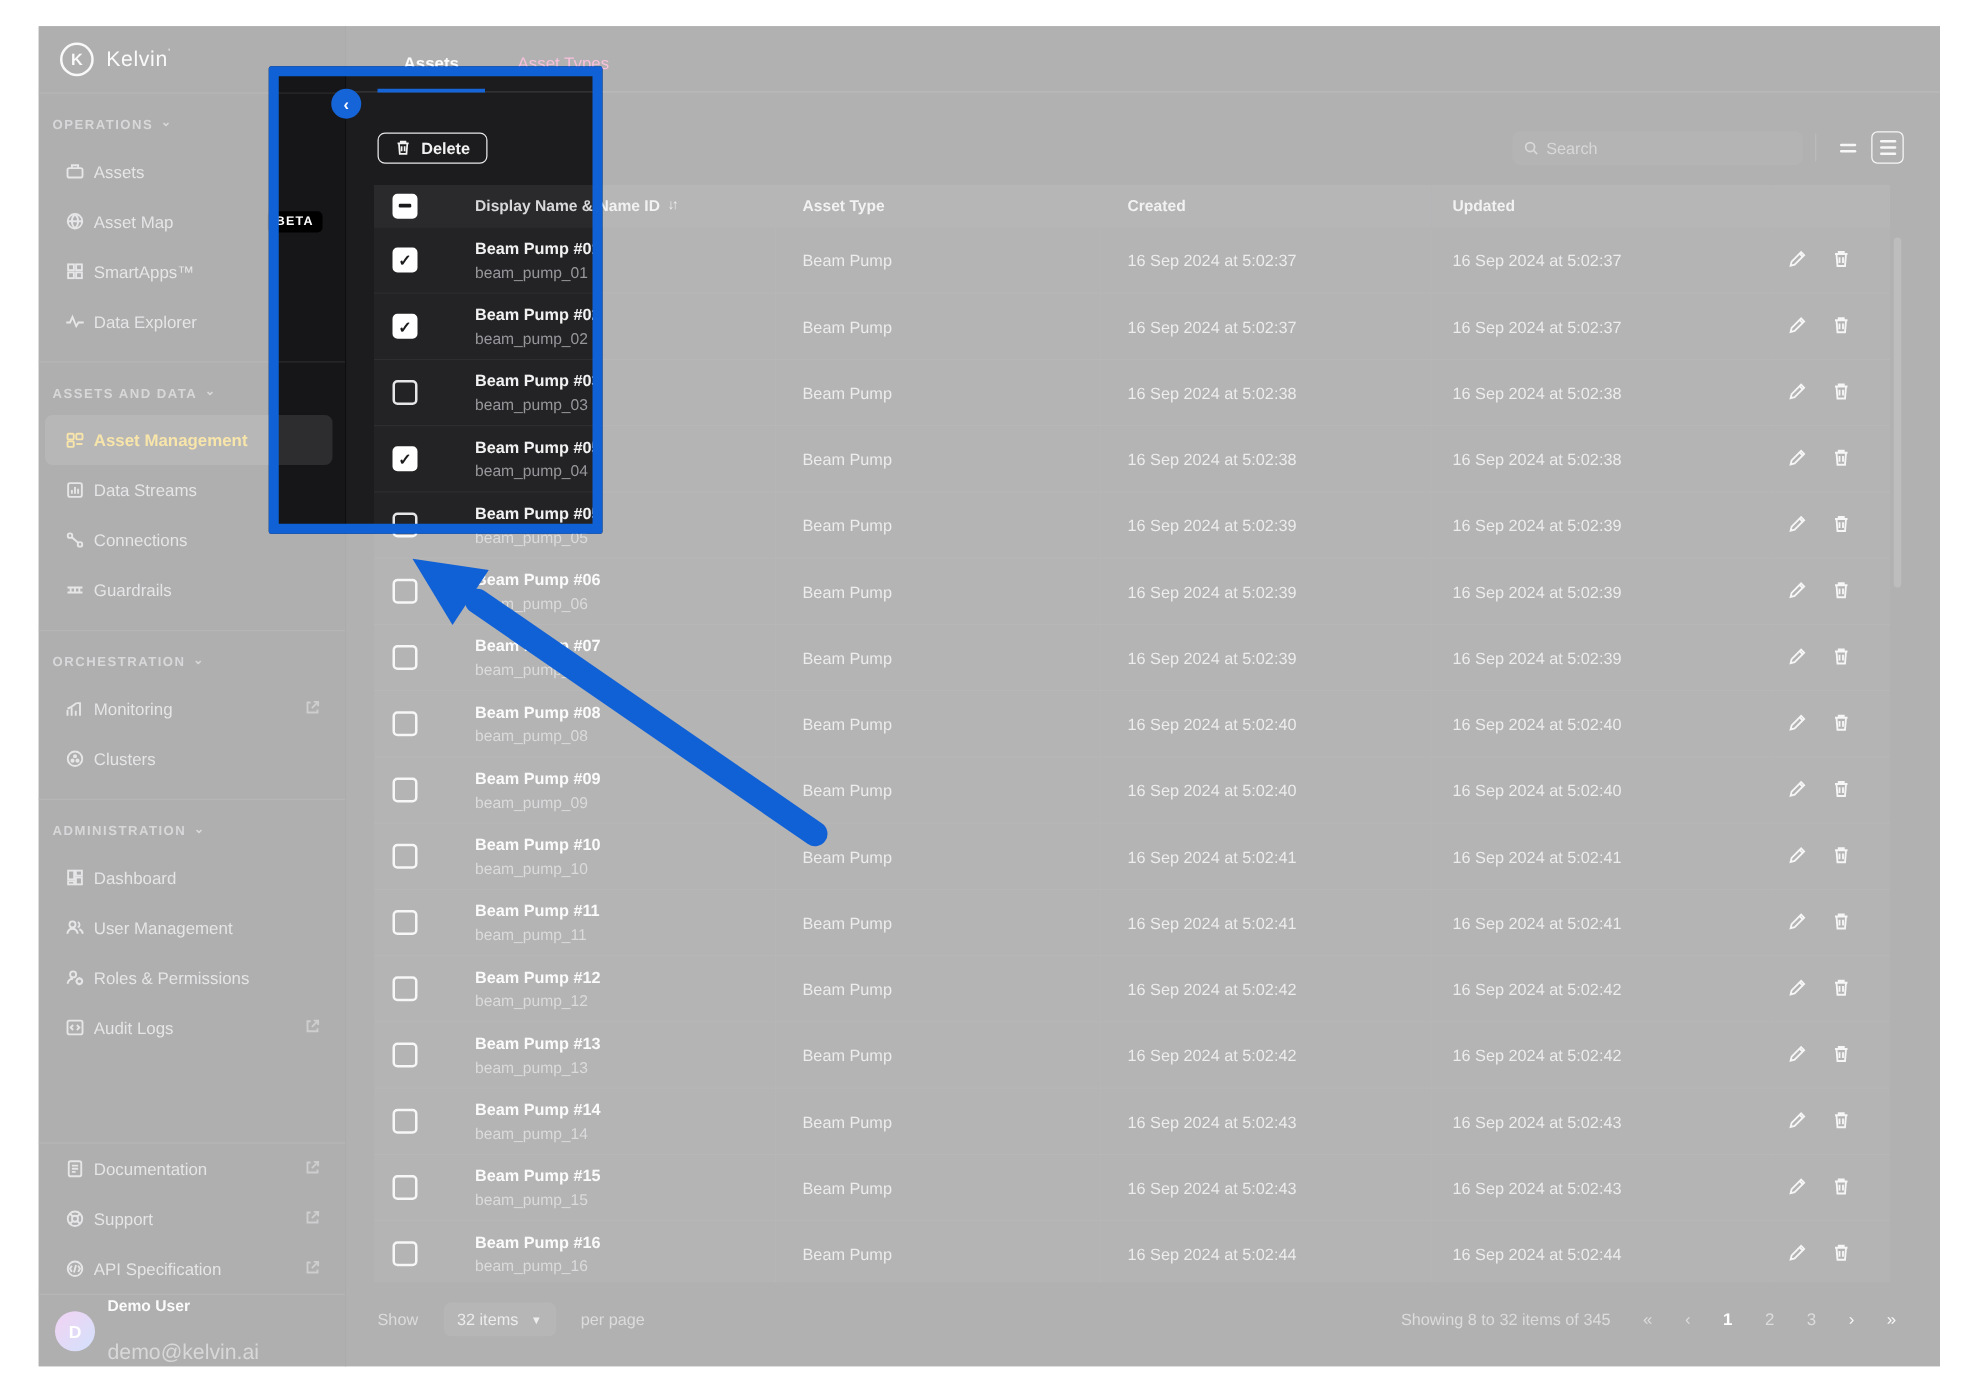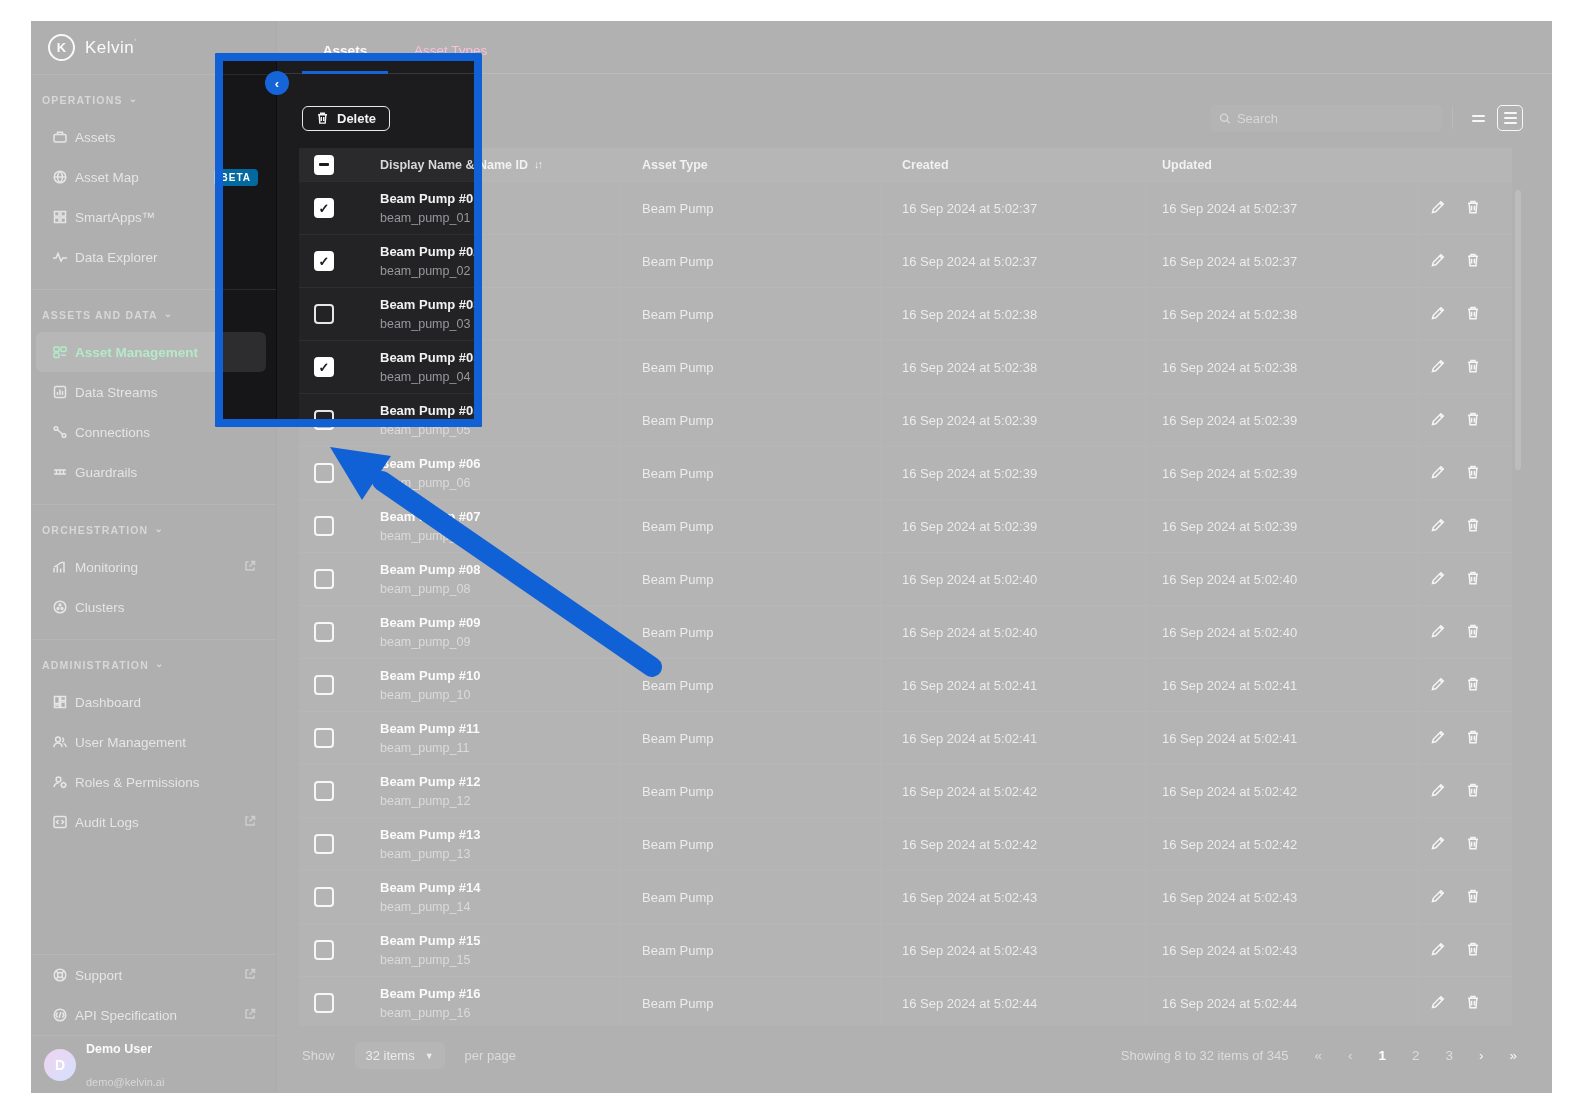--- a/index.html
+++ b/index.html
@@ -22,38 +22,38 @@
   .logo-text { color:#f0f0f1; font-size:17px; letter-spacing:.5px; }
   .logo-tm { color:#f0f0f1; font-size:8px; vertical-align:top; }
   .sb-sections { flex:0 0 auto; }
   .sb-section { padding-top:10px; }
   .sb-div { height:1px; background:#2a2a2c; margin-top:12px; }
   .sb-head { height:22px; margin:4px 0 6px 0; padding-left:11px; display:flex; align-items:center;
              gap:6px; color:#8d8d92; font-size:10.5px; font-weight:bold; letter-spacing:1.2px; }
   .sb-chev { font-size:10px; margin-top:-4px; }
   .sb-item { height:40px; margin:0 10px 0 5px; padding-left:16px; border-radius:6px;
              display:flex; align-items:center; gap:7px; font-size:13.5px; color:#b6b6bb; }
-  .sb-item.selected { background:#2d2d30; color:#22c55e; font-weight:bold; }
+  .sb-item.selected { background:#2d2d30; color:#eab308; font-weight:bold; }
   .sb-icon { width:16px; height:16px; flex:0 0 16px; display:flex; align-items:center;
              justify-content:center; }
   .sb-icon svg { width:16px; height:16px; stroke:currentColor; fill:none; stroke-width:1.5; }
   .sb-label { white-space:nowrap; }
-  .badge { margin-left:auto; margin-right:8px; background:#0369a1; color:#fff; font-size:10px;
+  .badge { margin-left:auto; margin-right:8px; background:#000000; color:#fff; font-size:10px;
            font-weight:bold; letter-spacing:1px; padding:3px 7px; border-radius:4px; }
   .ext-icon { margin-left:auto; margin-right:10px; color:#6f6f74; }
   .ext-icon svg { width:12px; height:12px; stroke:currentColor; fill:none; stroke-width:1.5; }
   .sb-bottom { margin-top:auto; }
   .user-row { height:58px; border-top:1px solid #2a2a2c; display:flex; align-items:center;
               padding-left:13px; gap:10px; }
   .avatar { width:32px; height:32px; border-radius:50%;
             background:linear-gradient(135deg,#c887e0 20%,#8fa0f0 80%);
             color:#fff; font-weight:bold; font-size:14px; display:flex; align-items:center;
             justify-content:center; }
   .user-name { color:#f2f2f3; font-size:12.5px; font-weight:bold; }
-  .user-email { color:#8d8d92; font-size:11px; margin-top:20px; }
+  .user-email { color:#8d8d92; font-size:17px; margin-top:20px; }
 
   
   .main { position:relative; flex:1 1 auto; background:#1c1c1e; display:flex; flex-direction:column; }
   .tabs { height:53px; flex:0 0 53px; border-bottom:1px solid #39393c; display:flex;
           align-items:flex-end; padding-left:25px; }
   .tab { position:relative; min-width:86px; padding:0 10px 15px 10px; text-align:center;
          font-size:13.5px; color:#ec4899; }
   .tab.active { color:#f2f2f3; font-weight:bold; }
   .tab.active::after { content:""; position:absolute; left:0; right:0; bottom:-1px; height:3px;
                        background:#1565d8; }
@@ -311,20 +311,33 @@
               <span class="ext-icon"><svg viewBox="0 0 12 12">
                   <path d="M4.5 2H2v8h8V7.5"></path>
                   <path d="M7 1.5h3.5V5M10.5 1.5 5.5 6.5"></path>
                 </svg></span>
             </div>
           </div>
         </div>
       <div class="sb-bottom">
         <div class="sb-div"></div>
         <div id="sb-footer">
+            <div class="sb-item">
+              <span class="sb-icon">
+                <svg viewBox="0 0 16 16">
+                  <rect x="3" y="2" width="10" height="12" rx="1.5"></rect>
+                  <path d="M5.5 5.5h5M5.5 8h5M5.5 10.5h3"></path>
+                </svg>
+              </span>
+              <span class="sb-label">Documentation</span>
+              <span class="ext-icon"><svg viewBox="0 0 12 12">
+                  <path d="M4.5 2H2v8h8V7.5"></path>
+                  <path d="M7 1.5h3.5V5M10.5 1.5 5.5 6.5"></path>
+                </svg></span>
+            </div>
             <div class="sb-item">
               <span class="sb-icon">
                 <svg viewBox="0 0 16 16">
                   <circle cx="8" cy="8" r="5.8"></circle>
                   <circle cx="8" cy="8" r="2.4"></circle>
                   <path d="M4 4l2.2 2.2M12 4 9.8 6.2M12 12 9.8 9.8M4 12l2.2-2.2"></path>
                 </svg>
               </span>
               <span class="sb-label">Support</span>
               <span class="ext-icon"><svg viewBox="0 0 12 12">

